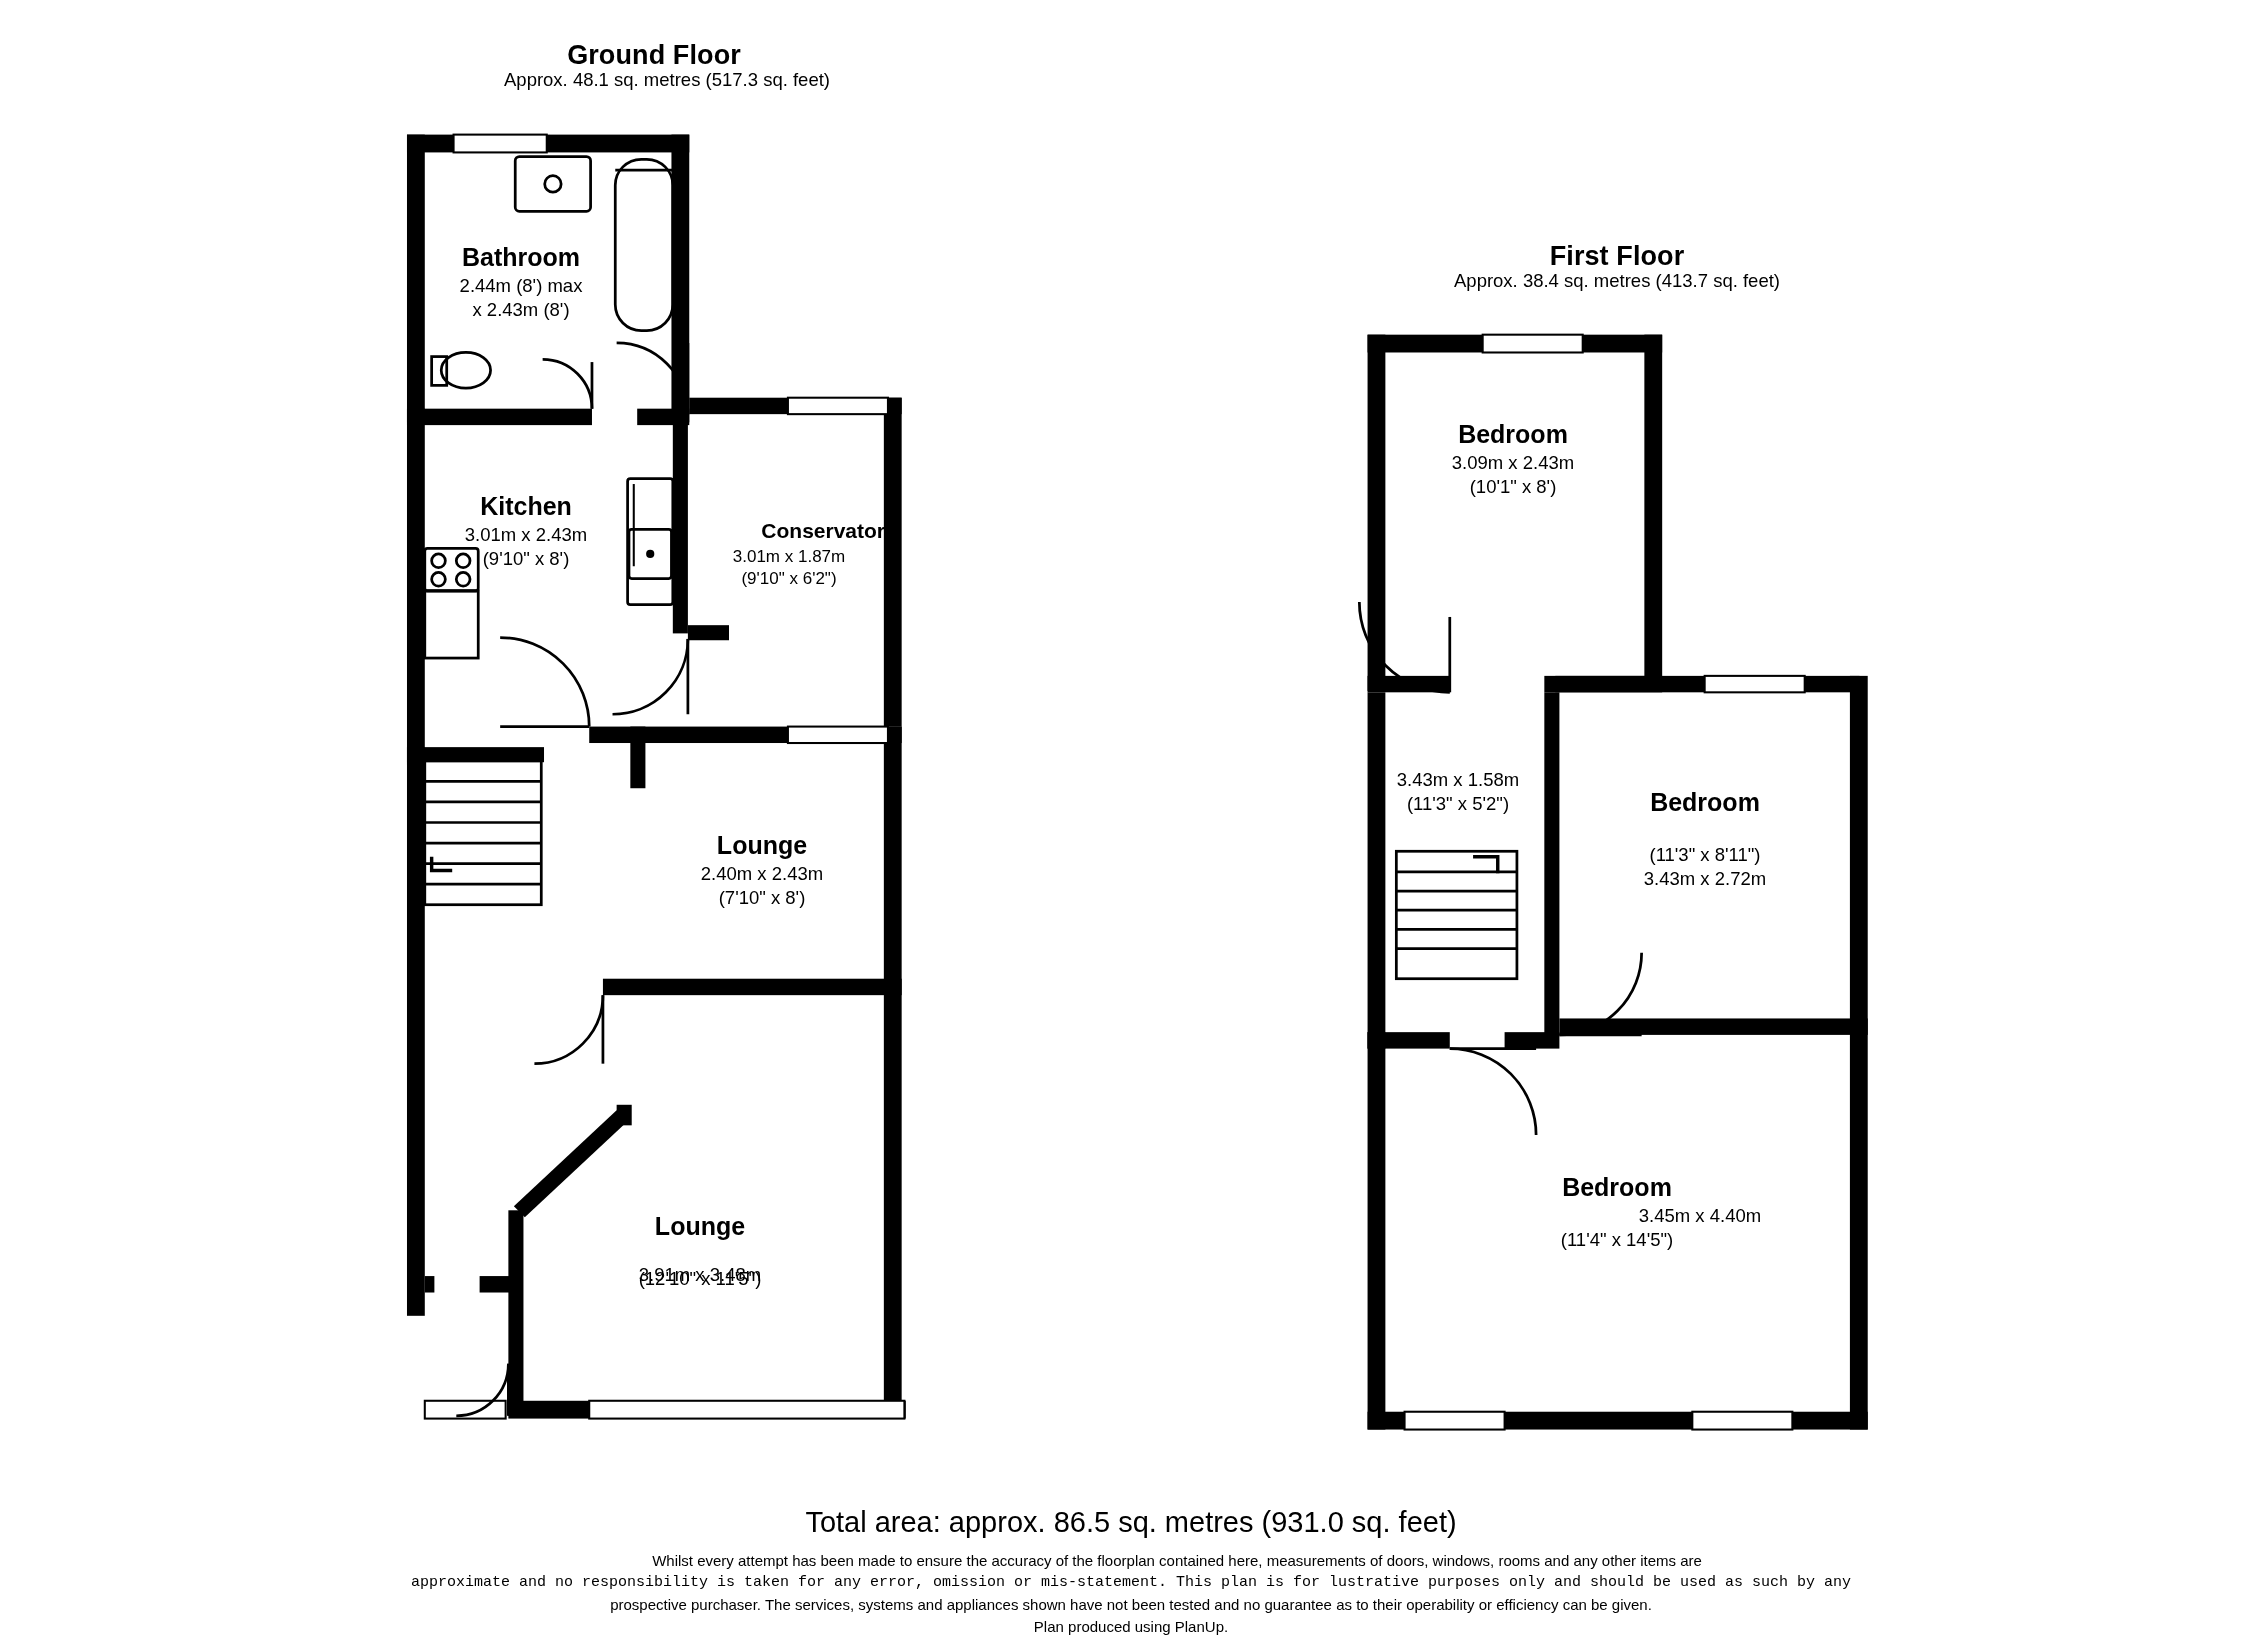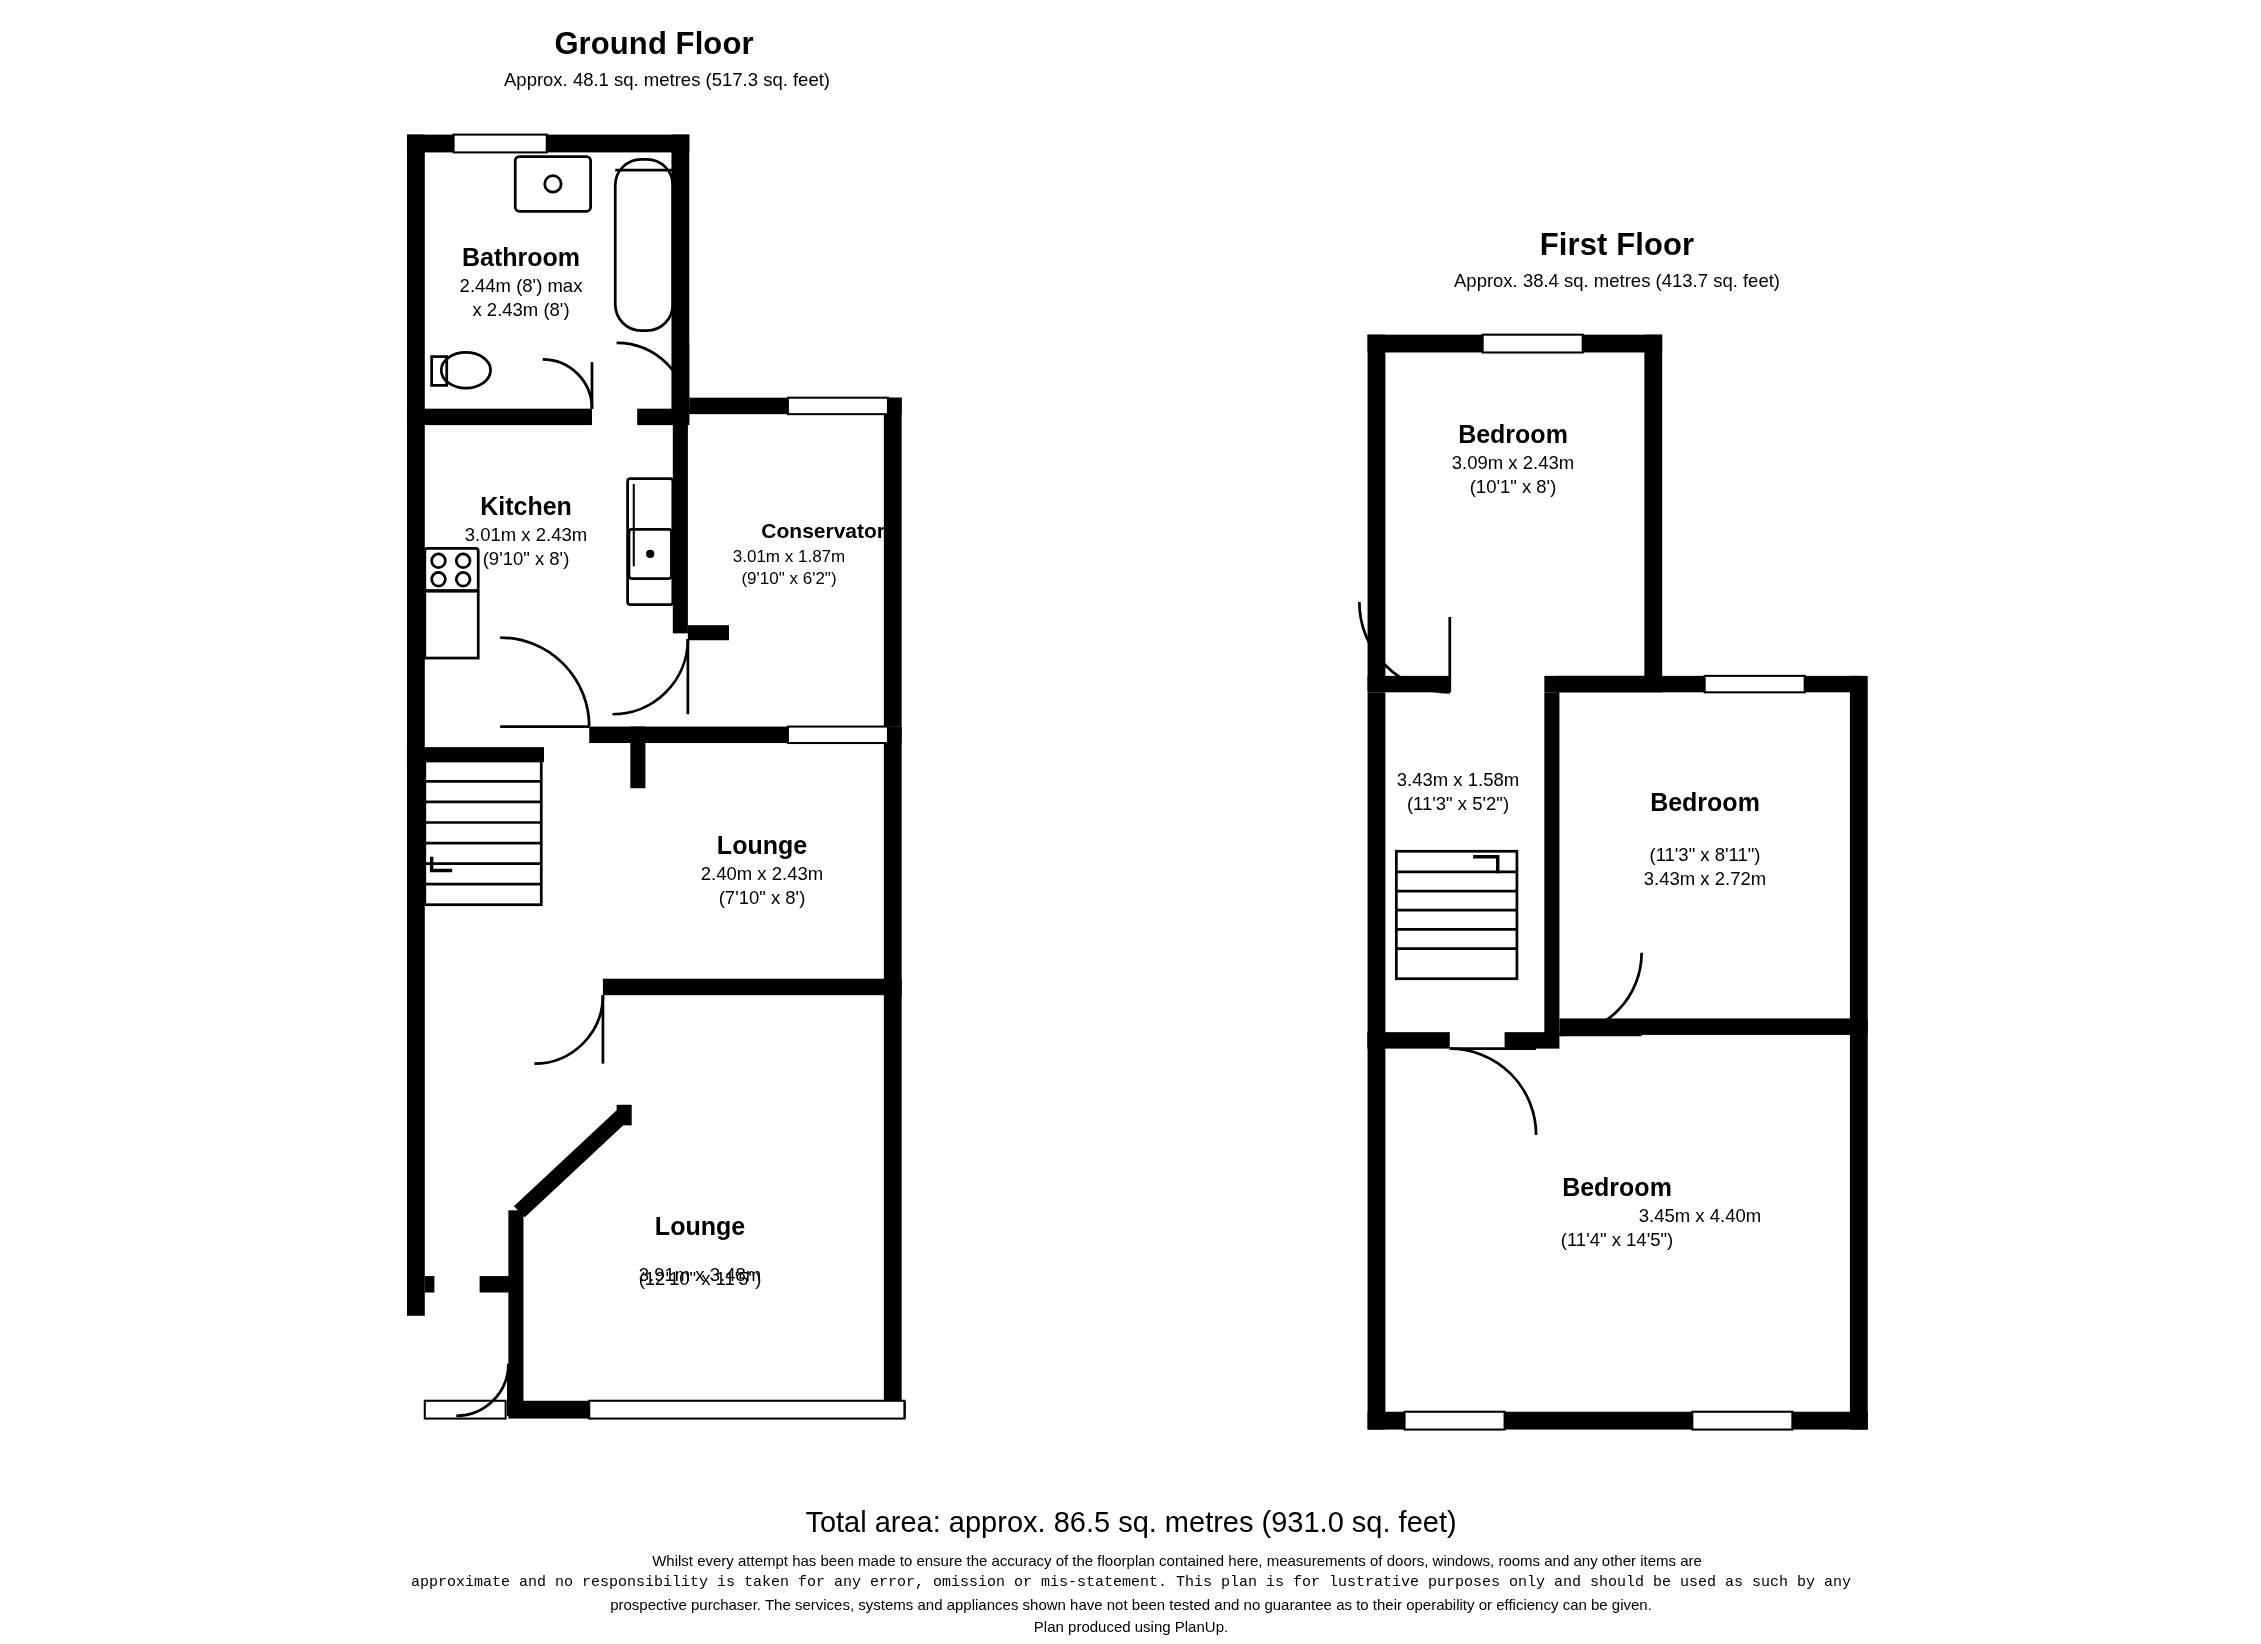--- a/index.html
+++ b/index.html
@@ -26,23 +26,24 @@
 
   .txt {
     position: absolute;
     text-align: center;
     white-space: nowrap;
     transform: translateX(-50%);
     line-height: 1.18;
   }
 
   .floor-title {
-    font-size: 31px;
+    font-size: 27px;
     font-weight: bold;
     letter-spacing: 0.1px;
+    margin-top: 14px;
   }
   .floor-sub {
     font-size: 18.5px;
     font-weight: normal;
   }
   .room-name {
     font-size: 25px;
     font-weight: bold;
   }
   .room-name-sm {

